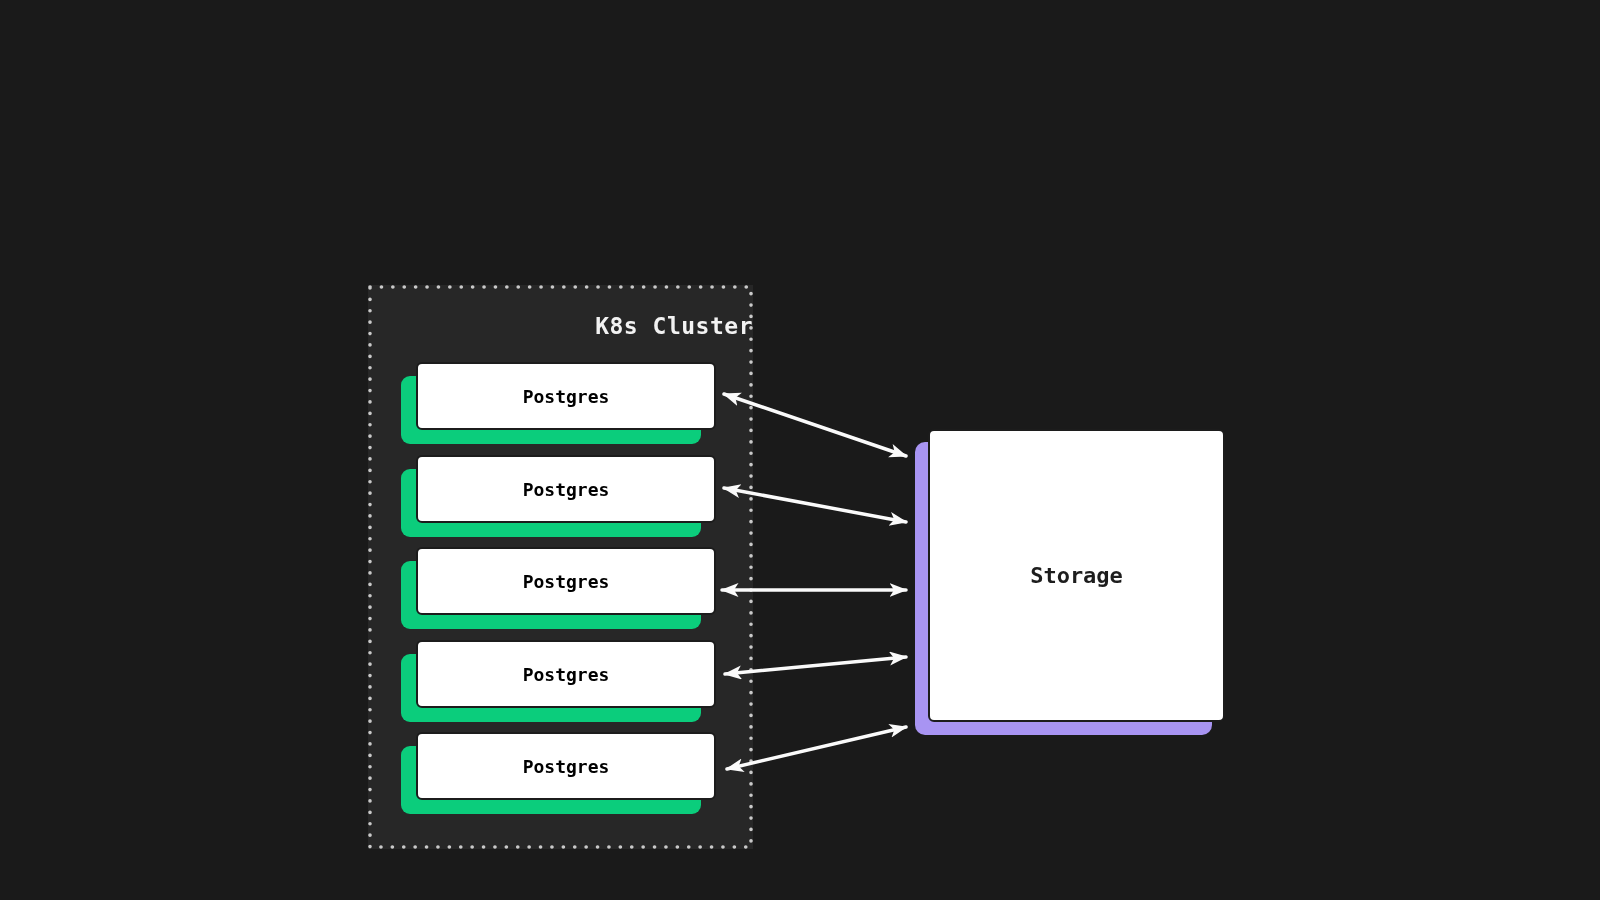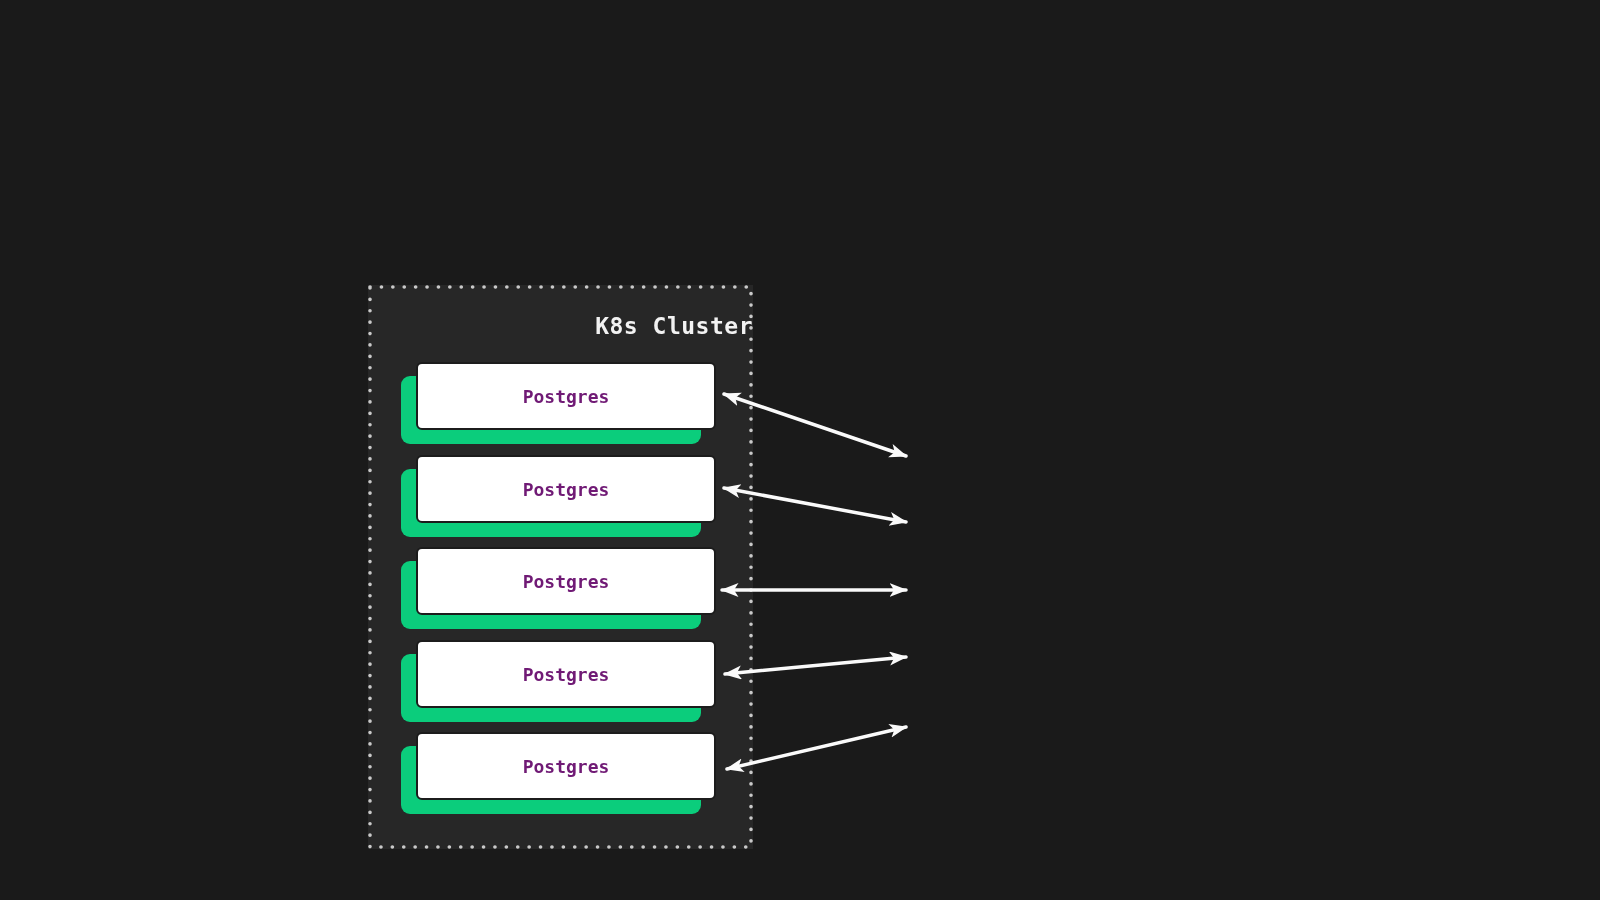--- a/index.html
+++ b/index.html
@@ -62,21 +62,21 @@
     border: 2.5px solid #1c1c1c;
     border-radius: 6px;
     box-sizing: border-box;
     display: flex;
     align-items: center;
     justify-content: center;
   }
   .node-label {
     font-size: 18px;
     font-weight: 600;
-    color: #701a75;
+    color: #000000;
   }
   .node-1 { top: 77px; }
   .node-2 { top: 170px; }
   .node-3 { top: 262px; }
   .node-4 { top: 355px; }
   .node-5 { top: 447px; }
   
   .storage {
     position: absolute;
     left: 928px;
@@ -156,20 +156,26 @@
     </div>
 
     <div class="node node-5">
       <div class="node-shadow"></div>
       <div class="node-box">
         <span class="node-label">Postgres</span>
       </div>
     </div>
   </div>
 
+  <div class="storage">
+    <div class="storage-shadow"></div>
+    <div class="storage-box">
+      <span class="storage-label">Storage</span>
+    </div>
+  </div>
 
   <svg class="arrows" viewBox="0 0 1600 900" width="1600" height="900">
     <defs>
       <marker id="ah" markerUnits="userSpaceOnUse" markerWidth="22" markerHeight="16" refX="16.5" refY="7" orient="auto-start-reverse">
         <path d="M0,0 L18,7 L0,14 L4.5,7 Z" fill="#fafafa"></path>
       </marker>
     </defs>
     <line x1="724" y1="394" x2="906" y2="456" stroke="#fafafa" stroke-width="3.5" stroke-linecap="round" marker-start="url(#ah)" marker-end="url(#ah)"></line>
     <line x1="724" y1="488" x2="906" y2="522" stroke="#fafafa" stroke-width="3.5" stroke-linecap="round" marker-start="url(#ah)" marker-end="url(#ah)"></line>
     <line x1="722" y1="590" x2="906" y2="590" stroke="#fafafa" stroke-width="3.5" stroke-linecap="round" marker-start="url(#ah)" marker-end="url(#ah)"></line>

